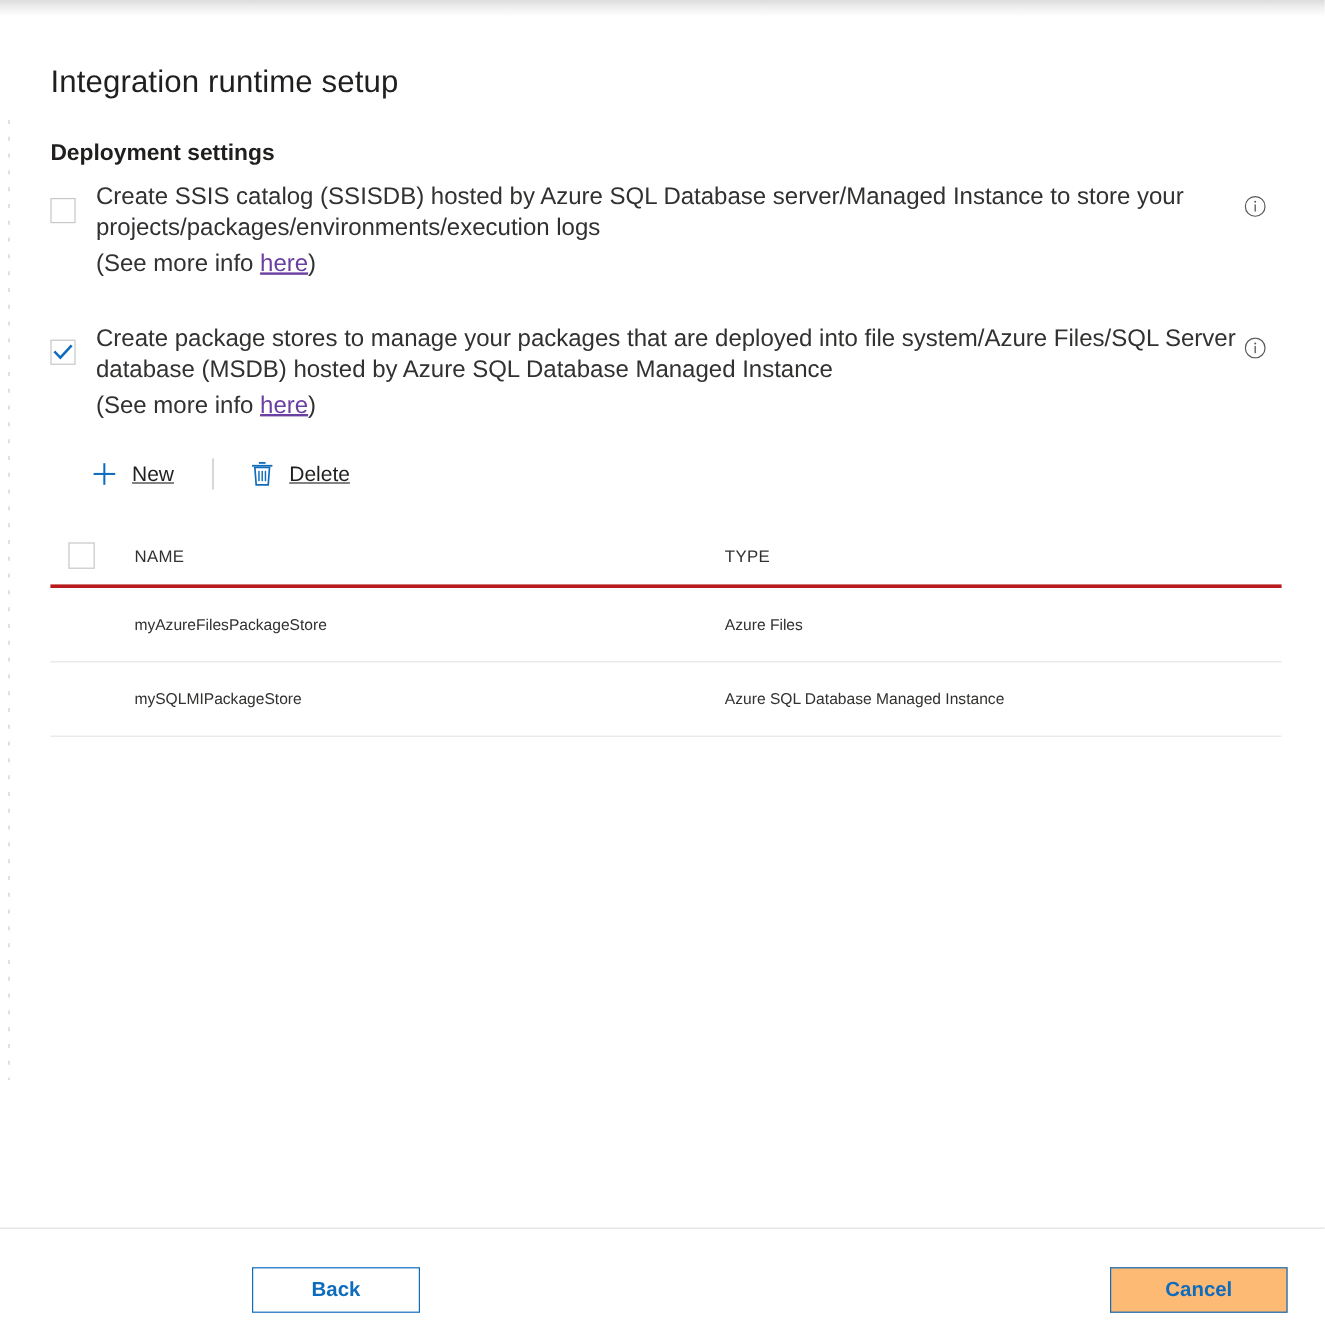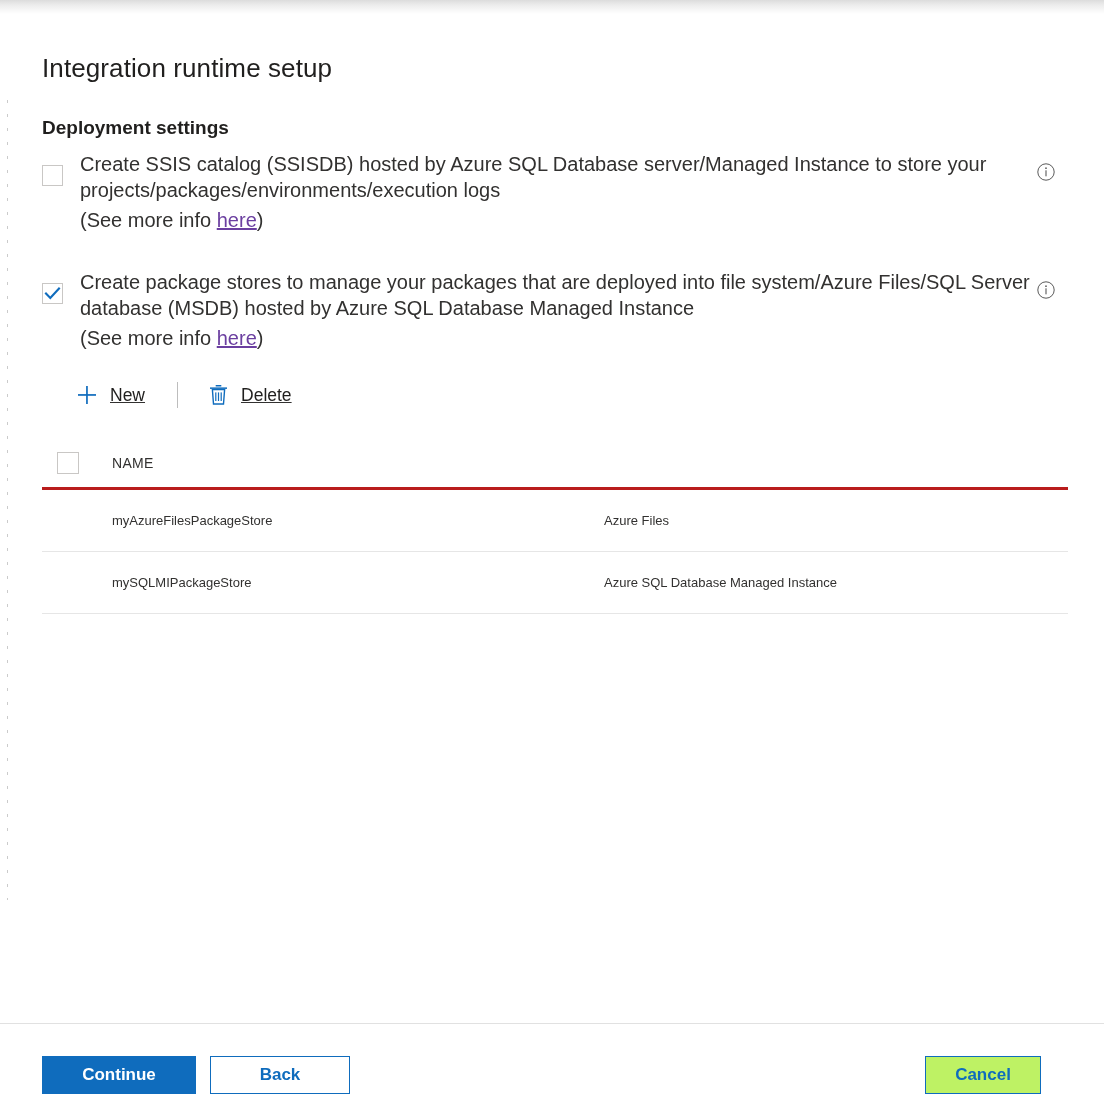--- a/index.html
+++ b/index.html
@@ -222,22 +222,22 @@
   }
   .btn-secondary {
     left: 210px;
     width: 140px;
     background: #ffffff;
     border: 1px solid #0f6cbd;
     color: #0f6cbd;
   }
   .btn-cancel {
     left: 925px;
-    width: 116px;
-    background: #bef264;
+    width: 148px;
+    background: #fdba74;
     border: 1px solid #0f6cbd;
     color: #0f6cbd;
   }
 </style>
 </head>
 <body>
 
 <div class="top-shade"></div>
 <div class="left-edge"></div>
 
@@ -307,34 +307,34 @@
       <span class="cmd-label">Delete</span>
     </button>
   </div>
 
   <div class="tbl">
     <div class="tbl-head">
       <div class="col-check">
         <div class="hdr-checkbox"></div>
       </div>
       <div class="col-name th">NAME</div>
+      <div class="col-type th">TYPE</div>
     </div>
 
     <div class="tbl-row">
       <div class="col-check"></div>
       <div class="col-name td">myAzureFilesPackageStore</div>
       <div class="col-type td">Azure Files</div>
     </div>
 
     <div class="tbl-row">
       <div class="col-check"></div>
       <div class="col-name td">mySQLMIPackageStore</div>
       <div class="col-type td">Azure SQL Database Managed Instance</div>
     </div>
   </div>
 
 </div>
 
 <div class="footer">
-  <button class="btn btn-primary">Continue</button>
   <button class="btn btn-secondary">Back</button>
   <button class="btn btn-cancel">Cancel</button>
 </div>
 
 </body></html>

